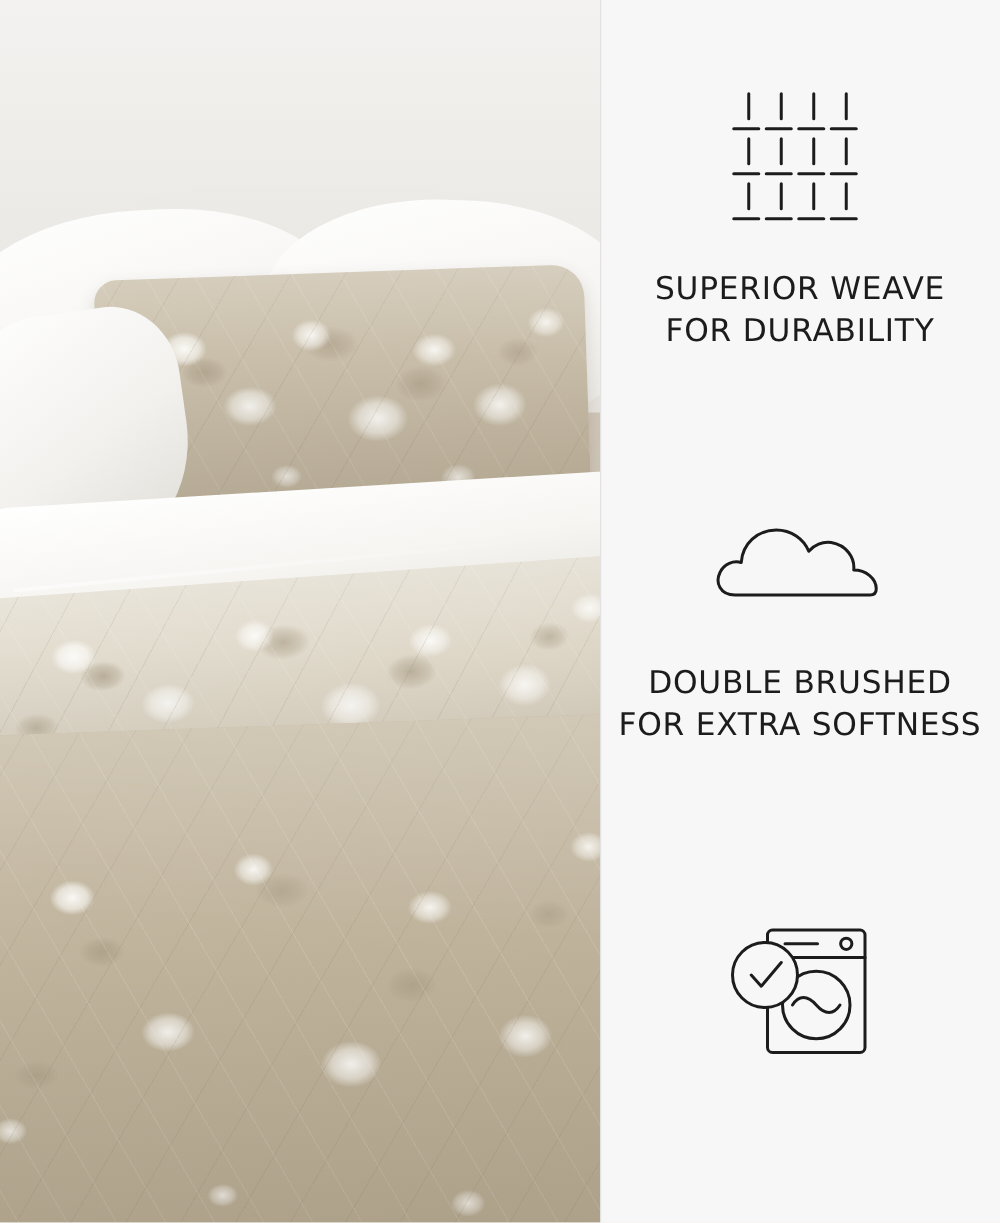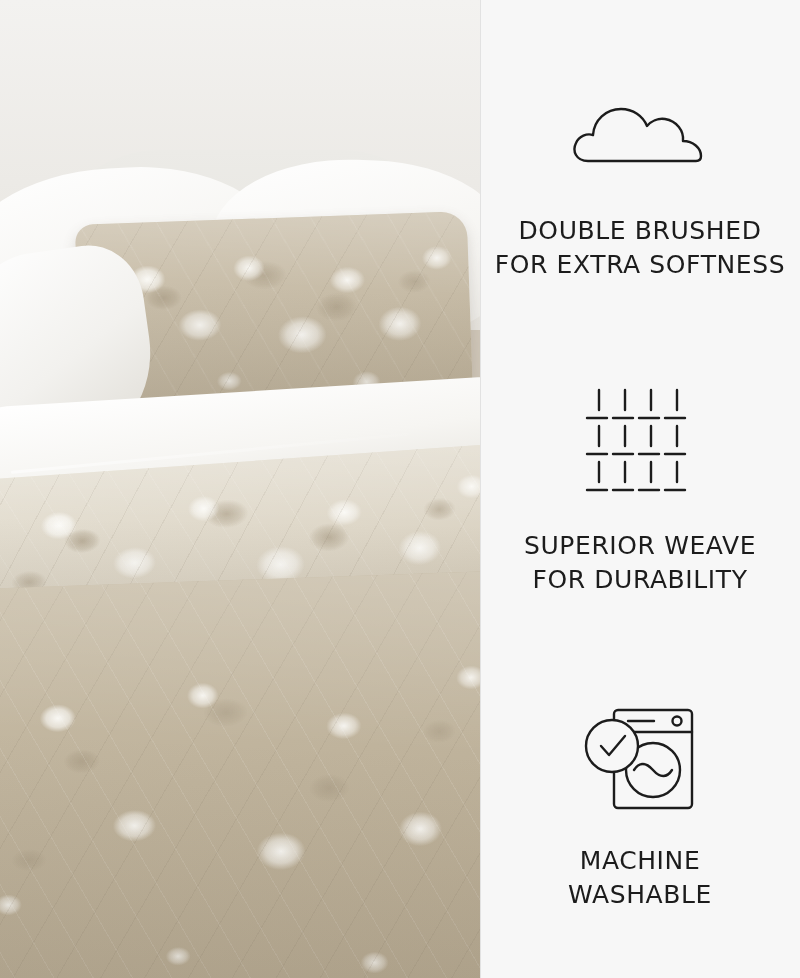--- a/index.html
+++ b/index.html
@@ -242,30 +242,20 @@
       <div class="shade-top"></div>
     </div>
   </div>
 
   <div class="divider"></div>
 
   <div class="panel">
 
     <div class="feature">
       <div class="feature-icon">
-        <svg width="140" height="86" viewBox="0 0 140 86" fill="none" stroke="#1c1c1c" stroke-width="2.4" stroke-linecap="round" stroke-linejoin="round">
-          <path d="M18 74 C6 74 2 64 6 56 C9 49 17 46 23 48 C24 33 36 22 51 22 C63 22 73 29 77 39 C81 34 88 31 95 32 C107 34 114 44 113 54 C123 54 131 61 131 69 C131 73 129 74 126 74 Z"></path>
-        </svg>
-      </div>
-      <div class="feature-text">DOUBLE BRUSHED
-FOR EXTRA SOFTNESS</div>
-    </div>
-
-    <div class="feature">
-      <div class="feature-icon">
         <svg width="110" height="118" viewBox="0 0 110 118" fill="none" stroke="#1c1c1c" stroke-width="2.4" stroke-linecap="round">
 
           <line x1="14" y1="4" x2="14" y2="24"></line>
           <line x1="40" y1="4" x2="40" y2="24"></line>
           <line x1="66" y1="4" x2="66" y2="24"></line>
           <line x1="92" y1="4" x2="92" y2="24"></line>
 
           <line x1="2" y1="32" x2="22" y2="32"></line>
           <line x1="28" y1="32" x2="48" y2="32"></line>
           <line x1="54" y1="32" x2="74" y2="32"></line>
@@ -291,32 +281,40 @@
           <line x1="54" y1="104" x2="74" y2="104"></line>
           <line x1="80" y1="104" x2="100" y2="104"></line>
         </svg>
       </div>
       <div class="feature-text">SUPERIOR WEAVE
 FOR DURABILITY</div>
     </div>
 
     <div class="feature">
       <div class="feature-icon">
+        <svg width="140" height="86" viewBox="0 0 140 86" fill="none" stroke="#1c1c1c" stroke-width="2.4" stroke-linecap="round" stroke-linejoin="round">
+          <path d="M18 74 C6 74 2 64 6 56 C9 49 17 46 23 48 C24 33 36 22 51 22 C63 22 73 29 77 39 C81 34 88 31 95 32 C107 34 114 44 113 54 C123 54 131 61 131 69 C131 73 129 74 126 74 Z"></path>
+        </svg>
+      </div>
+      <div class="feature-text">DOUBLE BRUSHED
+FOR EXTRA SOFTNESS</div>
+    </div>
+
+    <div class="feature">
+      <div class="feature-icon">
         <svg width="128" height="124" viewBox="0 0 128 124" fill="none" stroke="#1c1c1c" stroke-width="2.4" stroke-linecap="round" stroke-linejoin="round">
 
           <rect x="38" y="12" width="78" height="98" rx="4"></rect>
           <line x1="38" y1="34" x2="116" y2="34"></line>
           <circle cx="101" cy="23" r="4.5"></circle>
           <line x1="52" y1="23" x2="78" y2="23"></line>
 
           <circle cx="77" cy="72" r="27"></circle>
           <path d="M58 72 c5 -8 12 -8 19 0 c7 8 14 8 19 0"></path>
 
           <circle cx="36" cy="48" r="26" fill="#f7f7f7"></circle>
           <path d="M25 48 l8 9 l16 -19"></path>
         </svg>
       </div>
-      <div class="feature-text">MACHINE
-WASHABLE</div>
     </div>
 
   </div>
 </div>
 
 </body></html>

